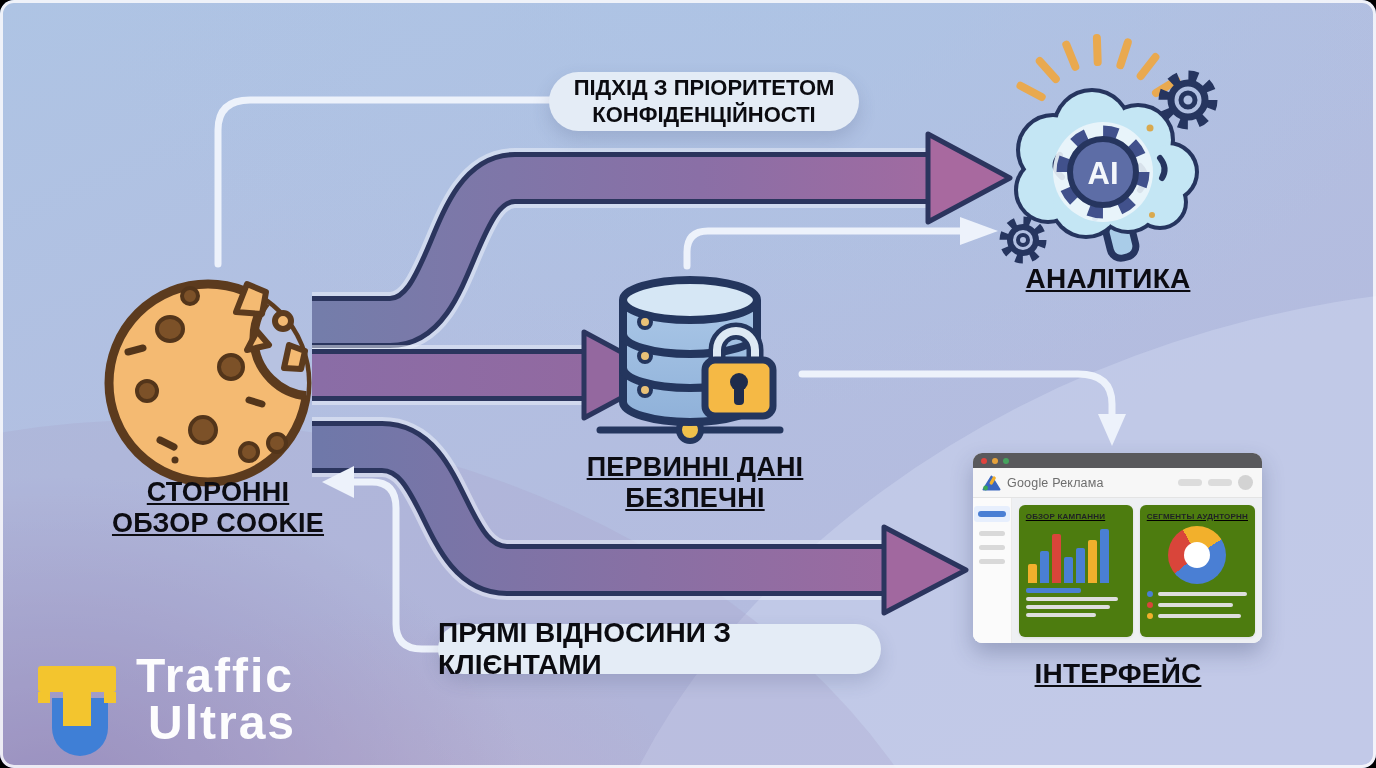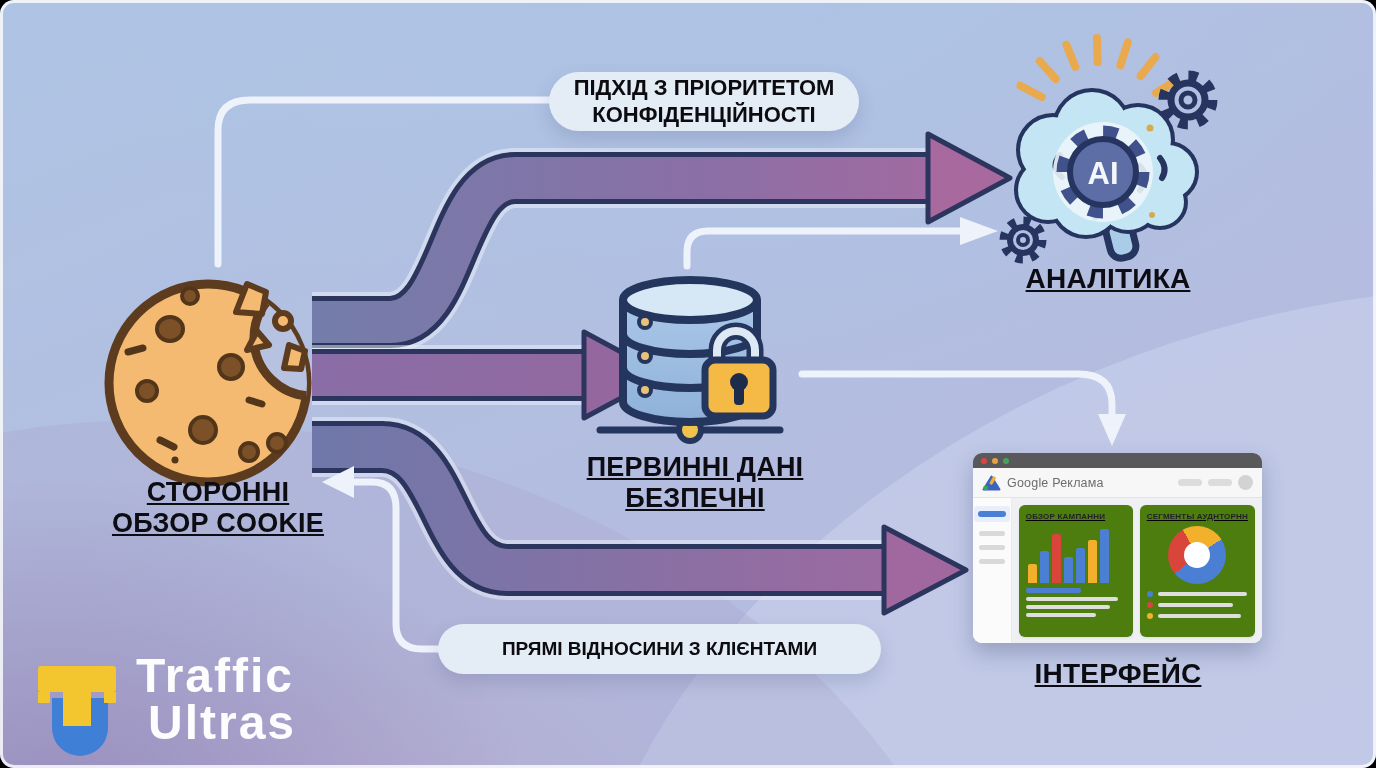--- a/index.html
+++ b/index.html
@@ -246,21 +246,21 @@
         <circle cx="1023" cy="240" r="5" stroke-width="4"></circle>
       </g>
     </g>
   </svg>
 
   <div class="pill" style="left:549px;top:72px;width:310px;height:59px;font-size:22px;line-height:1.22;">
     <span>ПІДХІД З ПРІОРИТЕТОМ</span>
     <span>КОНФІДЕНЦІЙНОСТІ</span>
   </div>
 
-  <div class="pill" style="left:438px;top:624px;width:443px;height:50px;font-size:19px;">
+  <div class="pill" style="left:438px;top:624px;width:443px;height:50px;font-size:28px;">
     <span>ПРЯМІ ВІДНОСИНИ З КЛІЄНТАМИ</span>
   </div>
 
   <div class="label" style="left:68px;top:477px;width:300px;font-size:27px;">
     <div>СТОРОННІ</div>
     <div>ОБЗОР COOKIE</div>
   </div>
   <div class="label" style="left:545px;top:452px;width:300px;font-size:27px;">
     <div>ПЕРВИННІ ДАНІ</div>
     <div>БЕЗПЕЧНІ</div>

